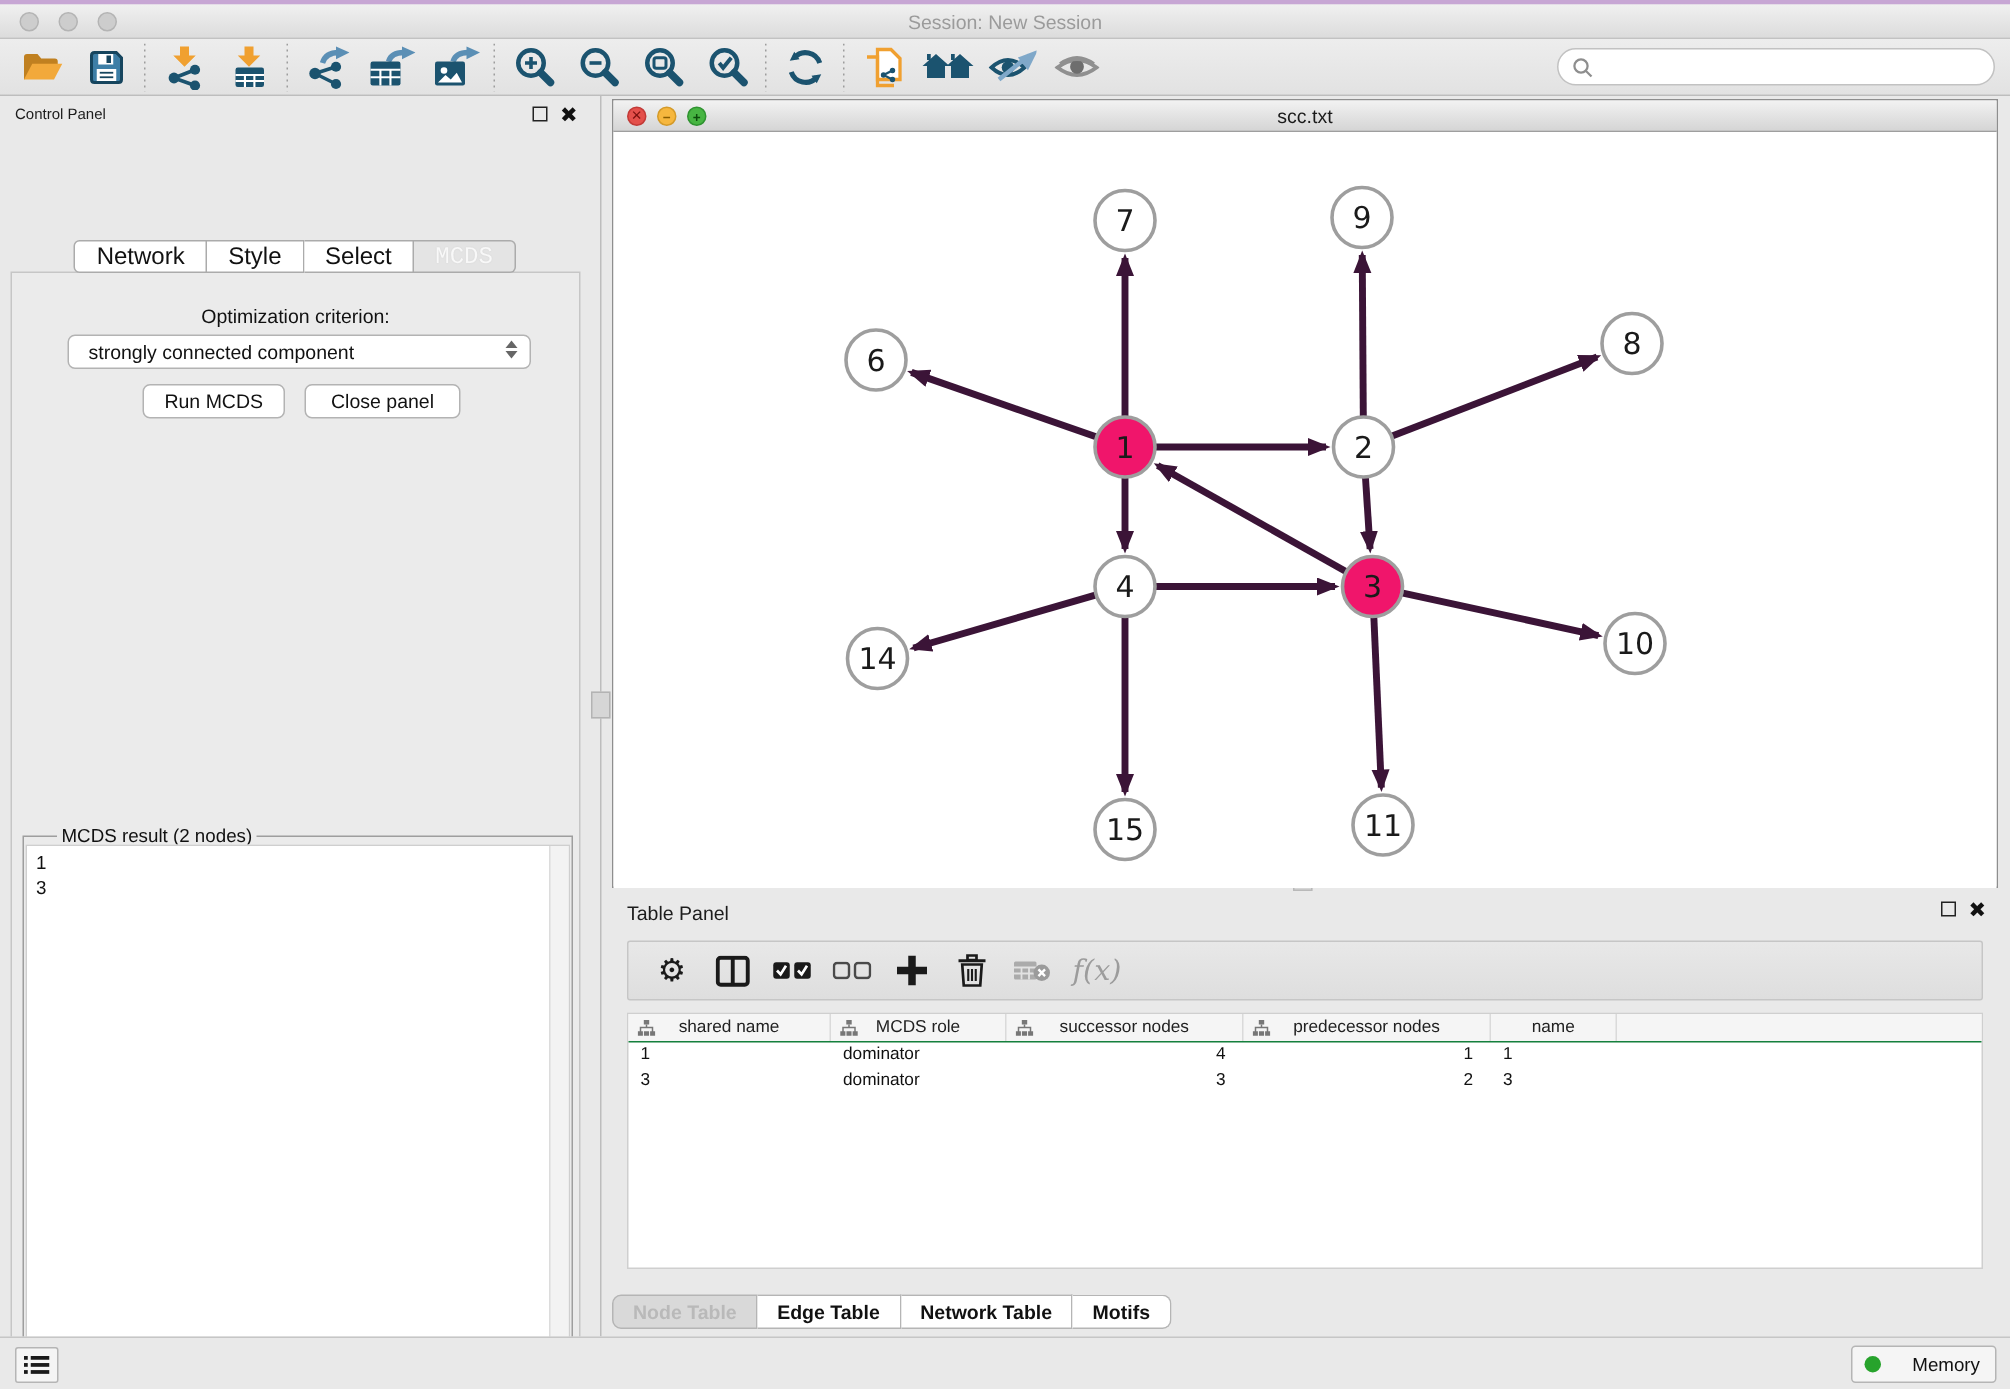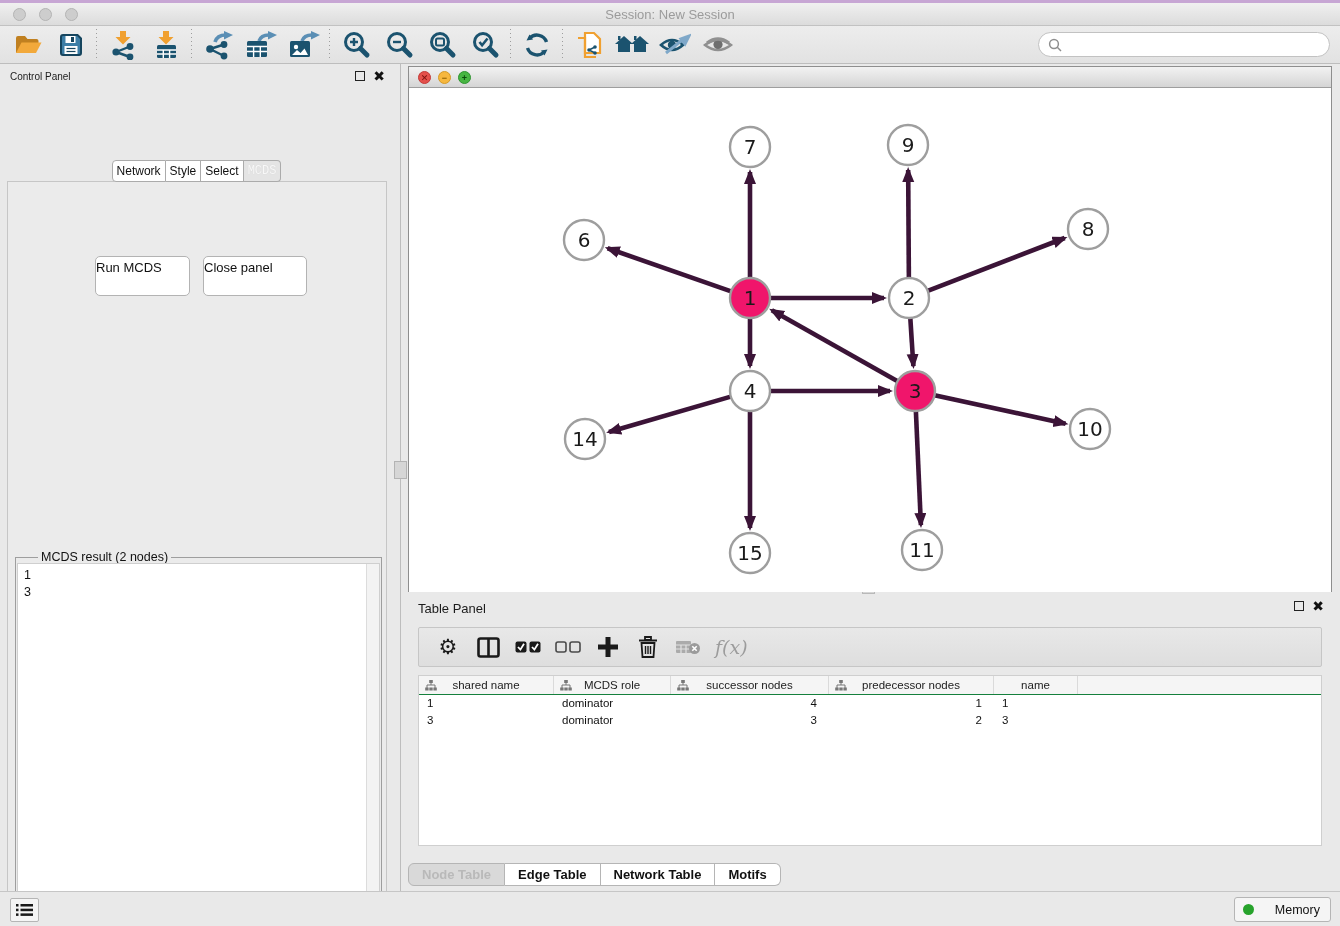--- a/index.html
+++ b/index.html
@@ -27,37 +27,37 @@
 
   
   .control-panel { position:absolute; left:0; top:64px; width:393px; height:827px; background:#E9E9E9; }
   .panel-header { position:relative; height:28px; }
   .panel-header .ph-title { position:absolute; left:10px; top:7px; font-size:10px; color:#1c1c1c; }
   .ph-icons { position:absolute; right:8px; top:7px; display:flex; gap:8px; align-items:center; }
   .float-box { width:10px; height:10px; border:1.5px solid #222; }
   .close-x { font-size:14px; font-weight:bold; color:#111; line-height:10px; }
 
   .cp-tabs { position:absolute; left:0; top:96px; width:393px; display:flex; justify-content:center; z-index:3; }
-  .cp-tab { height:22px; padding:0 4px; font-size:12px; line-height:21px; background:#fff;
+  .cp-tab { height:22px; padding:0 14px; font-size:16px; line-height:21px; background:#fff;
     border:1px solid #ABABAB; border-left:none; color:#111; }
   .cp-tab:first-child { border-left:1px solid #ABABAB; border-radius:4px 0 0 4px; }
   .cp-tab:last-child { border-radius:0 4px 4px 0; }
   .cp-tab.disabled-active { background:#E4E4E4; color:#F8F8F8; text-shadow:0 0 1px #cfcfcf;font-family:Liberation Mono, monospace; }
 
   .cp-body { position:absolute; left:7px; top:117px; width:380px; height:765px;
     background:#EBEBEB; border:1px solid #C6C6C6; }
   .opt-label { position:absolute; left:0; width:100%; top:21px; text-align:center; font-size:13px; color:#111; }
   .criterion-select { position:absolute; left:37px; top:41px; width:309px; height:23px; background:#fff;
     border:1px solid #B3B3B3; border-radius:5px; font-size:13px; color:#111;
     display:flex; align-items:center; padding-left:13px; }
   .spinner { position:absolute; right:8px; top:3px; display:flex; flex-direction:column; gap:2px; align-items:center; }
   .tri-up { width:0; height:0; border-left:4px solid transparent; border-right:4px solid transparent; border-bottom:5px solid #666; }
   .tri-dn { width:0; height:0; border-left:4px solid transparent; border-right:4px solid transparent; border-top:5px solid #666; }
-  .cp-btn { position:absolute; top:74px; height:40px; background:#fff; border:1px solid #B3B3B3;
-    border-radius:5px; font-size:13px; color:#111; line-height:21px; }
+  .cp-btn { position:absolute; top:74px; height:23px; background:#fff; border:1px solid #B3B3B3;
+    border-radius:5px; font-size:13px; color:#111; text-align:center; line-height:21px; }
   .btn-run { left:87px; width:95px; }
   .btn-close { left:195px; width:104px; }
 
   .result-group { position:absolute; left:7px; top:375px; width:367px; height:377px;
     border:1px solid #9E9E9E; }
   .result-legend { position:absolute; left:22px; top:-8px; background:#EBEBEB; padding:0 3px;
     font-size:12.5px; color:#111; }
   .result-area { position:absolute; left:1px; top:5px; right:1px; bottom:1px; background:#fff;
     border:1px solid #CFCFCF; }
   .result-text { font-size:12.5px; color:#111; line-height:16.5px; padding:3px 0 0 6px;
@@ -284,20 +284,28 @@
       <span class="close-x">✖</span>
     </span>
   </div>
   <div class="cp-tabs">
       <span class="cp-tab">Network</span>
       <span class="cp-tab">Style</span>
       <span class="cp-tab">Select</span>
       <span class="cp-tab disabled-active">MCDS</span>
     </div>
   <div class="cp-body">
+    <div class="opt-label">Optimization criterion:</div>
+    <div class="criterion-select">
+      <span>strongly connected component</span>
+      <span class="spinner">
+        <span class="tri-up"></span>
+          <span class="tri-dn"></span>
+      </span>
+    </div>
     <div class="cp-btn btn-run">Run MCDS</div>
     <div class="cp-btn btn-close">Close panel</div>
     <div class="result-group">
       <span class="result-legend">MCDS result (2 nodes)</span>
       <div class="result-area">
         <div class="result-text">1
 3</div>
         <div class="result-scroll"></div>
       </div>
     </div>
@@ -308,20 +316,21 @@
 <div class="v-handle"></div>
 <div class="h-handle"></div>
 
 <div class="net-window">
   <div class="net-titlebar">
     <div class="net-lights">
       <div class="nl nl-red">✕</div>
       <div class="nl nl-yellow">−</div>
       <div class="nl nl-green">+</div>
     </div>
+    <div class="net-title">scc.txt</div>
   </div>
   <svg class="net-canvas" viewBox="0 0 922 504">
       <defs>
         <marker id="arr" markerUnits="userSpaceOnUse" markerWidth="17" markerHeight="14" refX="12" refY="6" orient="auto">
           <path d="M0,0 L15,6 L0,12 Z" fill="#3B1437"></path>
         </marker>
       </defs>
       <line x1="341" y1="190" x2="341" y2="84" stroke="#3B1437" stroke-width="4.6" marker-end="url(#arr)"></line>
       <line x1="322.1192891575921" y1="203.40312512735147" x2="198.60088855300984" y2="160.24609359081066" stroke="#3B1437" stroke-width="4.6" marker-end="url(#arr)"></line>
       <line x1="361" y1="210" x2="475" y2="210" stroke="#3B1437" stroke-width="4.6" marker-end="url(#arr)"></line>

